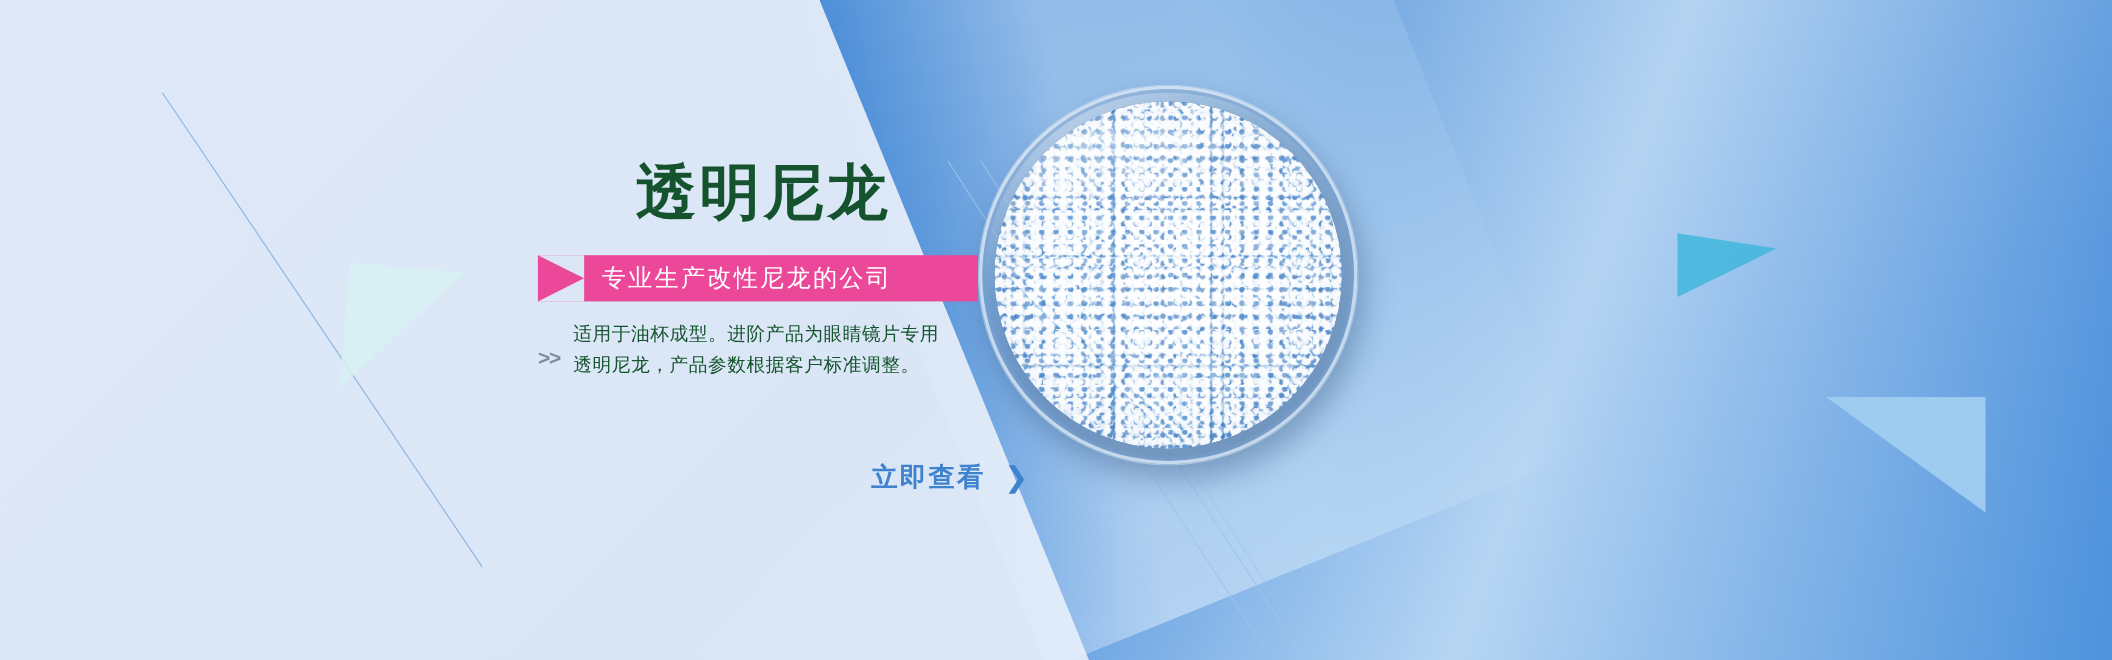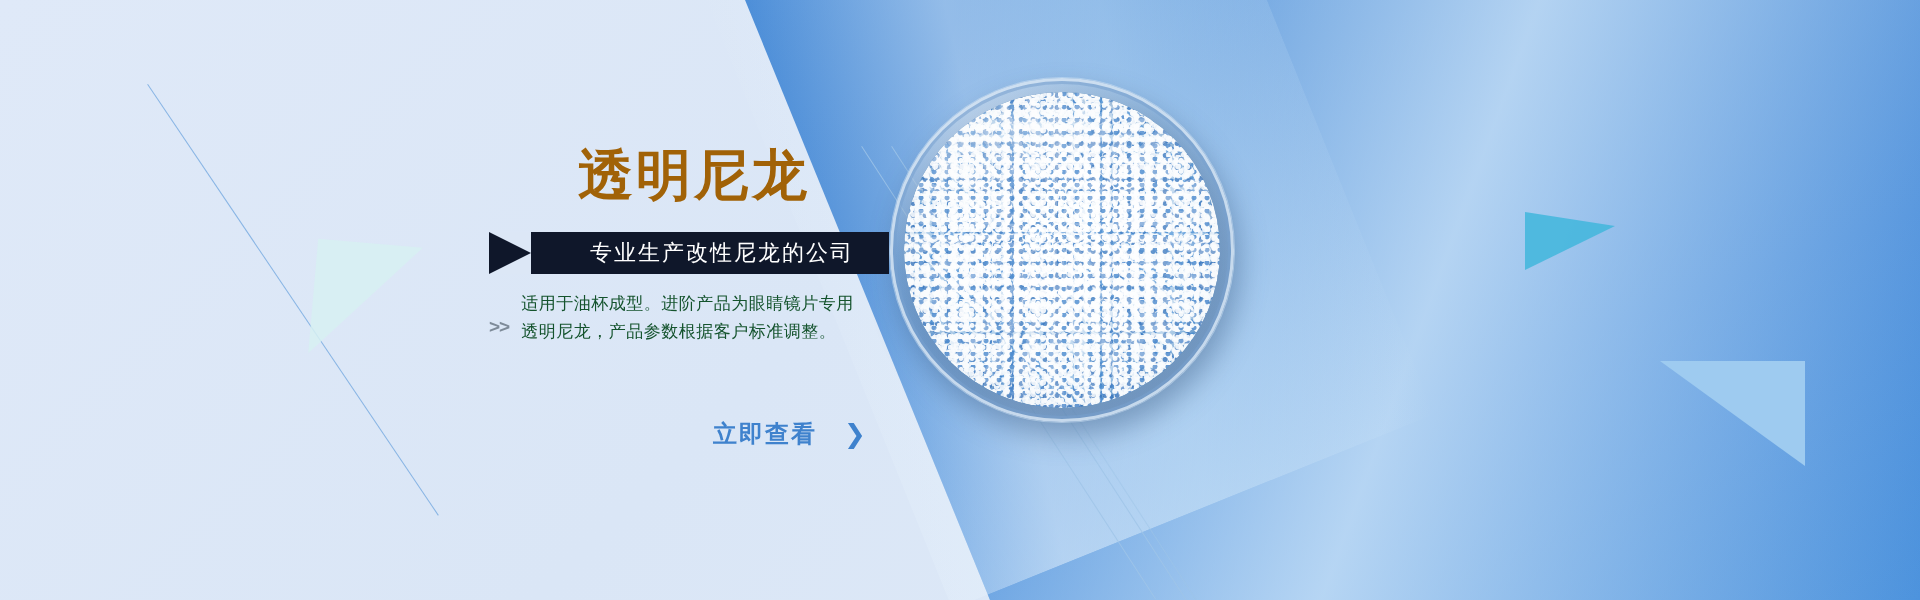--- a/index.html
+++ b/index.html
@@ -177,33 +177,32 @@
     pointer-events:none;
   }
 
   
   .title{
     position:absolute;
     left:578px; top:148px;
     font-size:55px;
     font-weight:bold;
     letter-spacing:3px;
-    color:#a16207;
+    color:#14532d;
     line-height:1;
     white-space:nowrap;
   }
 
   .ribbon{
     position:absolute;
     left:489px; top:232px;
     width:400px; height:42px;
-    background:#0f172a;
+    background:#ec4899;
     display:flex;
     align-items:center;
-    padding-left:43px;
   }
   .ribbon-notch{
     position:absolute;
     left:0; top:0;
     width:0; height:0;
     border-top:21px solid #dce7f6;
     border-bottom:21px solid #dce7f6;
     border-left:42px solid transparent;
   }
   .ribbon-label{
@@ -234,24 +233,24 @@
   .desc-text{
     color:#14532d;
     font-size:17px;
     line-height:28px;
     letter-spacing:.5px;
     white-space:pre-line;
   }
 
   .cta{
     position:absolute;
-    left:713px; top:418px;
+    left:792px; top:418px;
     display:flex;
     align-items:center;
-    gap:27px;
+    gap:17px;
     color:#3f82cd;
     font-size:24px;
     font-weight:bold;
     letter-spacing:2px;
     cursor:pointer;
     background:transparent;
     border:0;
     font-family:inherit;
   }
   .cta-arrow{

